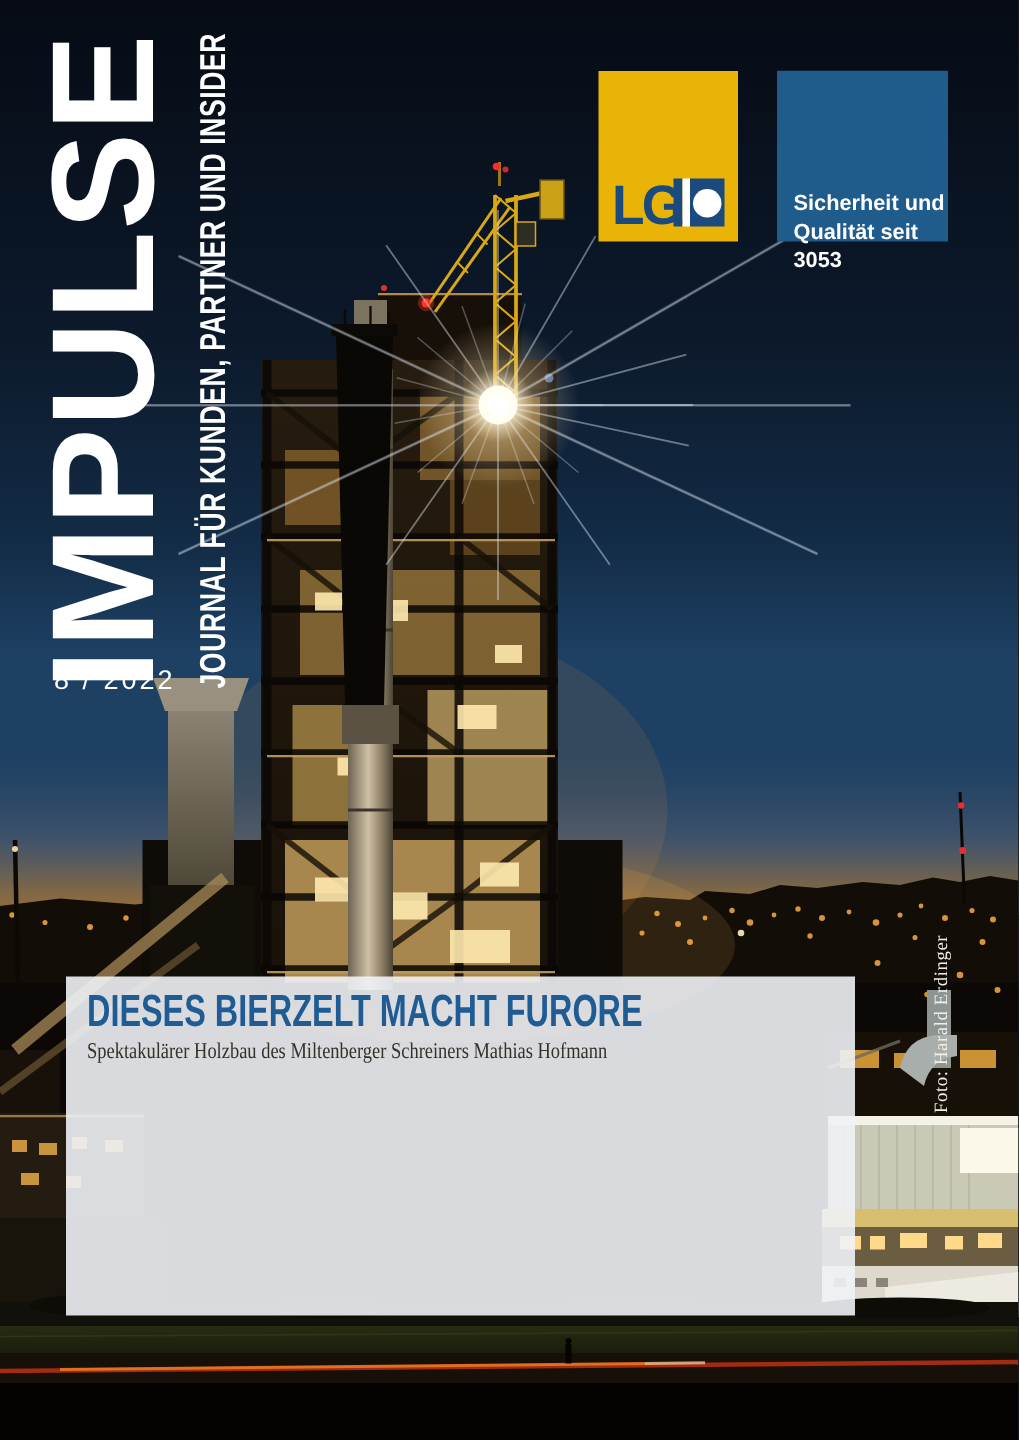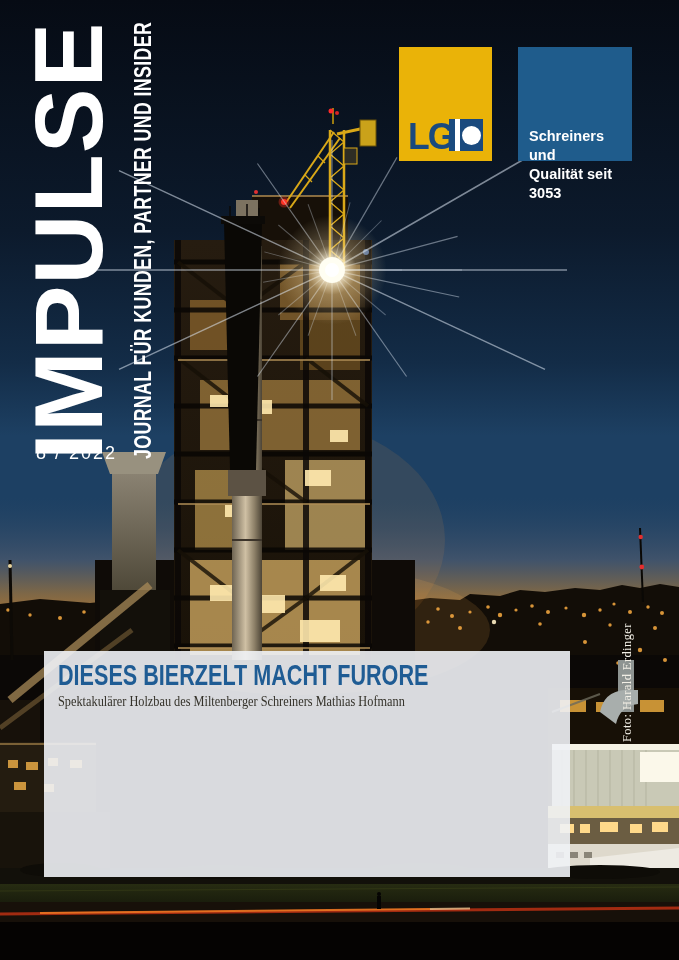--- a/index.html
+++ b/index.html
@@ -379,21 +379,21 @@
     <span class="lga-mark">
       <span class="bar"></span>
         <span class="gap"></span>
         <span class="sq">
           <i></i>
         </span>
     </span>
   </div>
   <div class="logo-blue">
     <div class="tagline">
-      <div>Schreiners und</div>
+      <div>Sicherheit und</div>
       <div>Qualität seit 3053</div>
     </div>
   </div>
 
   <div class="headline-box">
     <div>
       <div class="hl-title">DIESES BIERZELT MACHT FURORE</div>
       <div class="hl-sub">Spektakulärer Holzbau des Miltenberger Schreiners Mathias Hofmann</div>
     </div>
   </div>

